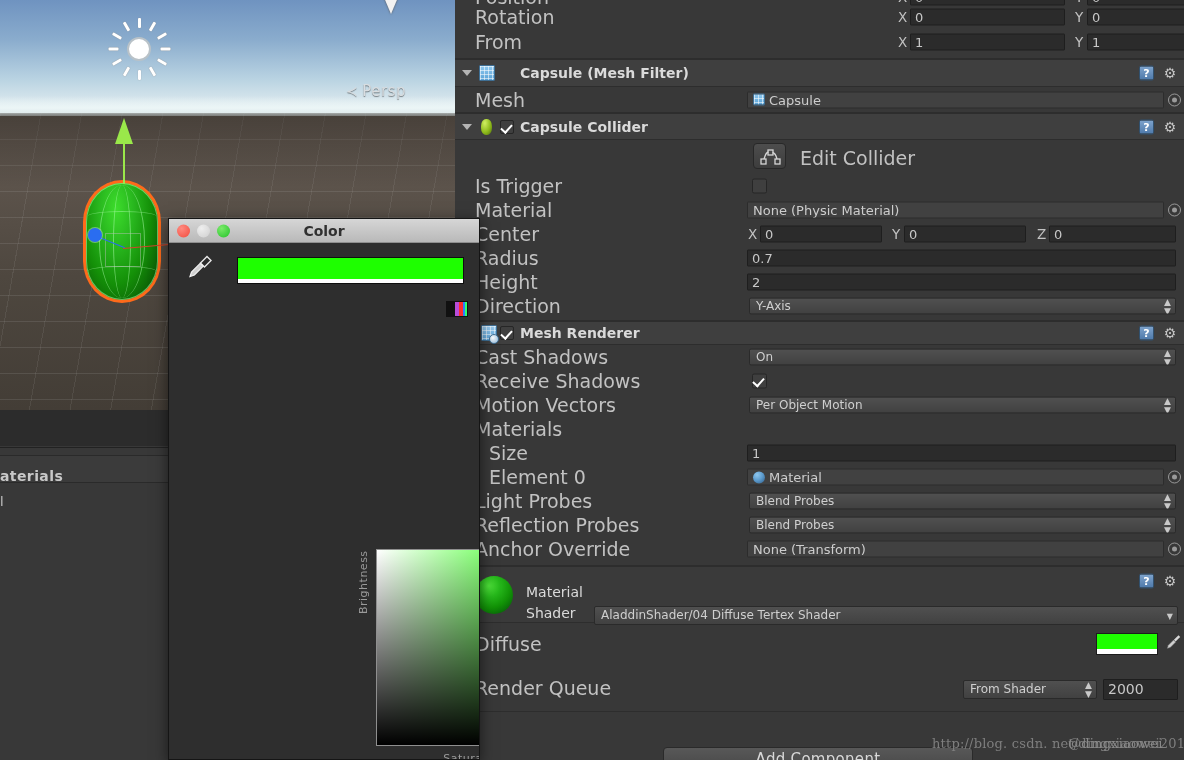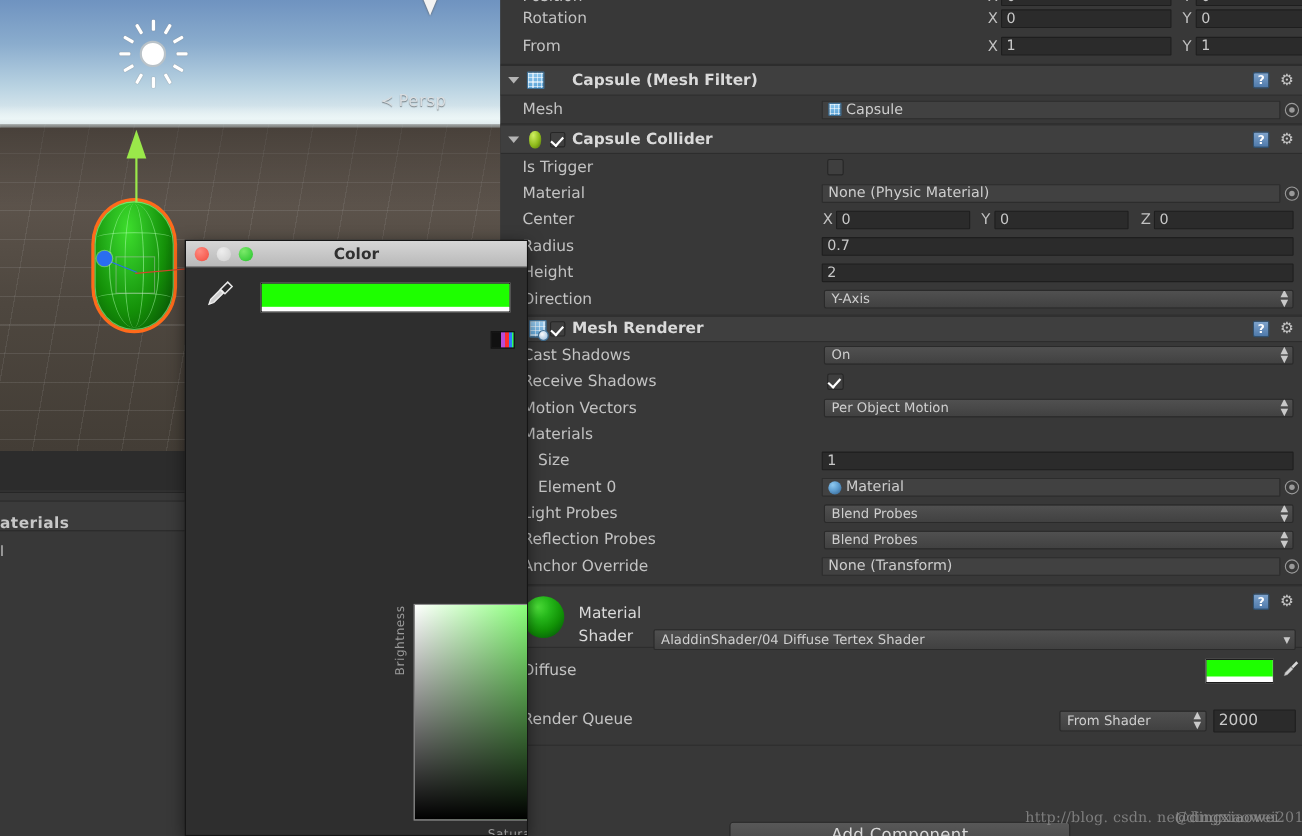--- a/index.html
+++ b/index.html
@@ -144,21 +144,21 @@
 
   
   #inspector {
     position: absolute; left: 455px; top: 0; width: 729px; height: 760px;
     background: #383838; color: #c7c7c7; font-size: 13.5px;
     overflow: hidden;
   }
   .row { position: relative; height: 24px; }
   .row .lab {
     position: absolute; left: 20px; top: 50%; transform: translateY(-50%);
-    color: #c2c2c2; font-size: 14px; white-space: nowrap;
+    color: #c2c2c2; font-size: 19px; white-space: nowrap;
   }
   .row .lab.indent { left: 34px; }
   .field {
     position: absolute; top: 50%; transform: translateY(-50%);
     height: 17px; background: #2b2b2b; border: 1px solid #1e1e1e; border-radius: 1px;
     color: #c8c8c8; font-size: 13px; line-height: 15px; padding-left: 4px;
     white-space: nowrap; overflow: hidden;
   }
   .axis-letter {
     position: absolute; top: 50%; transform: translateY(-50%);
@@ -471,20 +471,32 @@
 
     <div class="comp-header" style="height:27px;">
       <span class="foldout"></span>
       <span class="comp-icon icon-capsulecollider" style="left:26px;"></span>
       <span class="chk on" style="left:45px; width:14px; height:14px;"></span>
       <span class="ctitle" style="left:65px;">Capsule Collider</span>
       <span class="help-icon">?</span>
       <span class="gear-icon">⚙</span>
     </div>
 
+    <div class="row" style="height:34px;">
+      <span class="edit-collider-btn" style="left:298px; top:3px;">
+        <svg width="21" height="16" viewBox="0 0 21 16">
+          <rect x="1" y="10" width="5" height="5" fill="none" stroke="#d6d6d6" stroke-width="1.3"></rect>
+          <rect x="15" y="10" width="5" height="5" fill="none" stroke="#d6d6d6" stroke-width="1.3"></rect>
+          <rect x="8" y="1" width="5" height="5" fill="none" stroke="#d6d6d6" stroke-width="1.3"></rect>
+          <path d="M4 10 Q6 3 8.5 3" fill="none" stroke="#d6d6d6" stroke-width="1.3"></path>
+          <path d="M12.5 3.5 Q15.5 4 17 10" fill="none" stroke="#d6d6d6" stroke-width="1.3"></path>
+        </svg>
+      </span>
+      <span class="lab" style="left:345px; top:18px;">Edit Collider</span>
+    </div>
 
     <div class="row">
       <span class="lab">Is Trigger</span>
       <span class="chk" style="left:297px;"></span>
     </div>
 
     <div class="row">
       <span class="lab">Material</span>
       <span class="objfield" style="left:292px; width:417px;">
         <span>None (Physic Material)</span>

